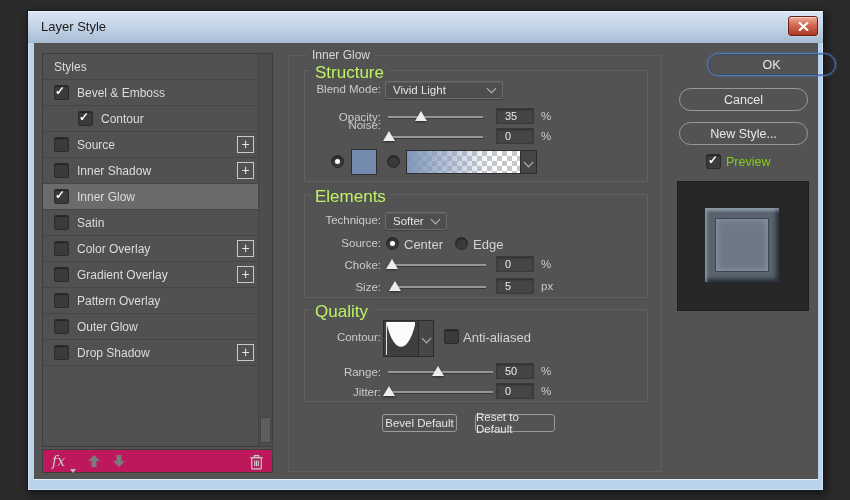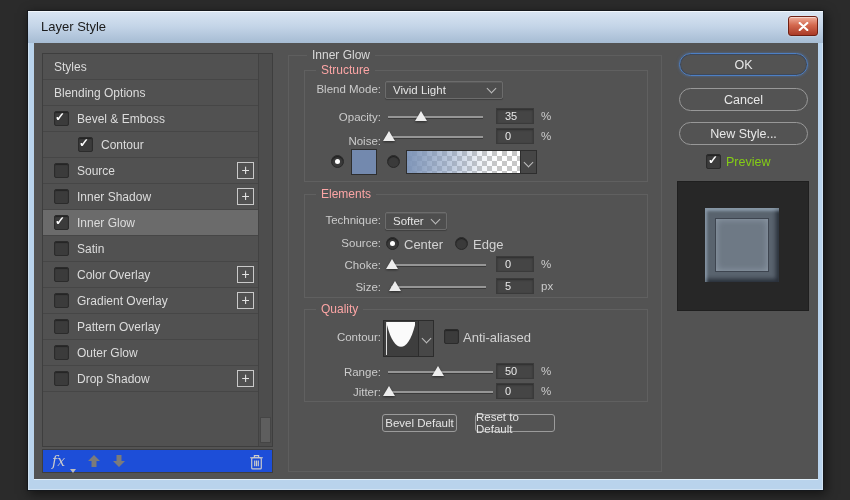--- a/index.html
+++ b/index.html
@@ -27,33 +27,33 @@
   .srow.sel{background:#6b6b6b;}
   .srow.ind{padding-left:35px;}
   .lbl{font-size:12px;color:#dcdcdc;white-space:nowrap;}
   .cb{width:13px;height:13px;background:#3b3b3b;border:1px solid #2b2b2b;border-radius:2px;
     margin-right:8px;position:relative;flex:0 0 auto;box-shadow:inset 0 1px 1px rgba(0,0,0,.4);}
   .cb.on::after{content:"✓";position:absolute;left:0px;top:-2px;font-size:12px;font-weight:bold;color:#fff;}
   .plus{position:absolute;right:5px;top:4px;width:15px;height:15px;border:1px solid #c9c9c9;
     color:#e3e3e3;font-size:14px;line-height:14px;text-align:center;}
   #scrolltrack{position:absolute;right:0;top:0;bottom:0;width:13px;background:#4d4d4d;border-left:1px solid #424242;}
   #scrollthumb{position:absolute;left:1px;right:1px;bottom:3px;height:24px;background:#5e5e5e;border:1px solid #454545;}
-  #listfooter{position:absolute;left:8px;top:406px;width:231px;height:24px;background:#1d4ed8;
+  #listfooter{position:absolute;left:8px;top:406px;width:231px;height:24px;background:#be185d;
     border:1px solid #3e3e3e;box-sizing:border-box;text-decoration:underline;}
   #fxbtn{position:absolute;left:9px;top:2px;width:22px;height:18px;color:#cccccc;cursor:pointer;}
   #fxbtn .fx{font-family:"DejaVu Serif",serif;font-style:italic;font-size:14px;}
   #fxbtn .drop{position:absolute;right:-2px;bottom:-3px;width:0;height:0;border-left:3px solid transparent;
     border-right:3px solid transparent;border-top:4px solid #bdbdbd;}
   .footicon{position:absolute;top:4px;cursor:pointer;}
   #trashbtn{position:absolute;right:8px;top:3px;cursor:pointer;}
   
   #panel{position:absolute;left:254px;top:12px;width:374px;height:417px;border:1px solid #5e5e5e;box-sizing:border-box;}
   #paneltitle{position:absolute;left:18px;top:-8px;background:#535353;padding:0 5px;font-size:12px;color:#d9d9d9;}
   .group{position:absolute;left:15px;width:344px;border:1px solid #606060;box-sizing:border-box;}
-  .gtitle{position:absolute;left:11px;top:-8px;background:#535353;padding:0 5px;font-size:12px;color:#fca5a5;}
+  .gtitle{position:absolute;left:5px;top:-8px;background:#535353;padding:0 5px;font-size:17px;color:#bef264;}
   #g-structure{top:14px;height:112px;}
   #g-elements{top:138px;height:104px;}
   #g-quality{top:253px;height:93px;}
   .flabel{position:absolute;left:0;width:76px;text-align:right;font-size:11.5px;color:#cbcbcb;}
   .dropdown{position:absolute;height:18px;background:#4e4e4e;border:1px solid #6c6c6c;border-radius:2px;
     box-sizing:border-box;display:flex;align-items:center;padding:0 7px;font-size:11.5px;color:#e4e4e4;
     cursor:pointer;box-shadow:inset 0 1px 0 rgba(255,255,255,.07),0 1px 1px rgba(0,0,0,.25);}
   .chev{width:6px;height:6px;border-left:1.6px solid #bdbdbd;border-bottom:1.6px solid #bdbdbd;
     transform:rotate(-45deg);margin-left:auto;margin-top:-3px;flex:0 0 auto;}
   .track{position:absolute;height:2px;background:#969696;box-shadow:0 1px 0 #3b3b3b;cursor:pointer;}
@@ -78,21 +78,21 @@
   #gradarrow{position:absolute;left:215px;top:79px;width:15px;height:22px;background:#464646;border:1px solid #2e2e2e;
     display:flex;align-items:center;justify-content:center;cursor:pointer;}
   #contour{position:absolute;left:78px;top:10px;width:34px;height:35px;background:#3e3e3e;border:1px solid #2c2c2c;cursor:pointer;}
   #contourarrow{position:absolute;left:113px;top:10px;width:14px;height:35px;background:#474747;border:1px solid #2c2c2c;
     display:flex;align-items:center;justify-content:center;cursor:pointer;}
   .pbtn{position:absolute;height:18px;background:transparent;border:1px solid #9b9b9b;border-radius:3px;
     color:#e5e5e5;font-size:11.5px;display:flex;align-items:center;justify-content:center;cursor:pointer;box-sizing:border-box;}
   
   .bigbtn{position:absolute;left:645px;width:129px;height:23px;border-radius:12px;border:1px solid #989898;
     color:#e8e8e8;font-size:12.5px;display:flex;align-items:center;justify-content:center;cursor:pointer;box-sizing:border-box;}
-  #okbtn{border:1px solid #4d7fc4;box-shadow:0 0 3px rgba(80,130,200,.55), inset 0 0 0 1px rgba(35,60,100,.45);}
+  #okbtn{border:1px solid #4d7fc4;box-shadow:0 0 3px rgba(80,130,200,.55), inset 0 0 0 1px rgba(35,60,100,.45);margin-left:28px;}
   #previewlabel{position:absolute;left:692px;top:112px;font-size:12.5px;color:#84cc16;}
   #previewthumb{position:absolute;left:643px;top:138px;width:132px;height:130px;background:#272727;border:1px solid #1f1f1f;box-sizing:border-box;}
   #bevelsq{position:absolute;left:27px;top:26px;width:74px;height:74px;background:#59636e;
     box-shadow:inset 2px 3px 3px rgba(178,198,216,.55), inset -3px -3px 4px rgba(14,19,27,.65);}
   #bevelsq .inner{position:absolute;left:11px;top:11px;right:11px;bottom:11px;background:#6e7985;
     box-shadow:0 0 0 1px rgba(28,34,44,.45), inset 0 0 7px rgba(198,213,228,.4);}
 </style>
 </head>
 <body>
 
@@ -109,23 +109,20 @@
     </div>
 
     <div id="content">
 
       <div id="listbox">
         <div id="rows">
             <div class="srow">
               <span class="lbl">Styles</span>
             </div>
             <div class="srow">
-              <span class="lbl">Blending Options</span>
-            </div>
-            <div class="srow">
               <span class="cb on"></span>
               <span class="lbl">Bevel &amp; Emboss</span>
             </div>
             <div class="srow ind">
               <span class="cb on"></span>
               <span class="lbl">Contour</span>
             </div>
             <div class="srow">
               <span class="cb"></span>
               <span class="lbl">Source</span>
@@ -208,21 +205,21 @@
             <span class="chev"></span>
           </div>
 
           <span class="flabel" style="top:40px">Opacity:</span>
           <div class="track" style="left:83px;top:45px;width:95px">
             <span class="thumb" style="left: 35%;"></span>
           </div>
           <input class="numbox" style="left: 191px; top: 37px;" value="35">
           <span class="unit" style="left:236px;top:39px">%</span>
 
-          <span class="flabel" style="top:64px">Noise:</span>
+          <span class="flabel" style="top:48px">Noise:</span>
           <div class="track" style="left:83px;top:65px;width:95px">
             <span class="thumb" style="left: 1%;"></span>
           </div>
           <input class="numbox" style="left: 191px; top: 57px;" value="0">
           <span class="unit" style="left:236px;top:59px">%</span>
 
           <span class="radio on" style="left:26px;top:84px"></span>
           <div id="swatch" style="background: rgb(115, 137, 174);"></div>
           <span class="radio" style="left:82px;top:84px"></span>
           <div id="gradbar"></div>

